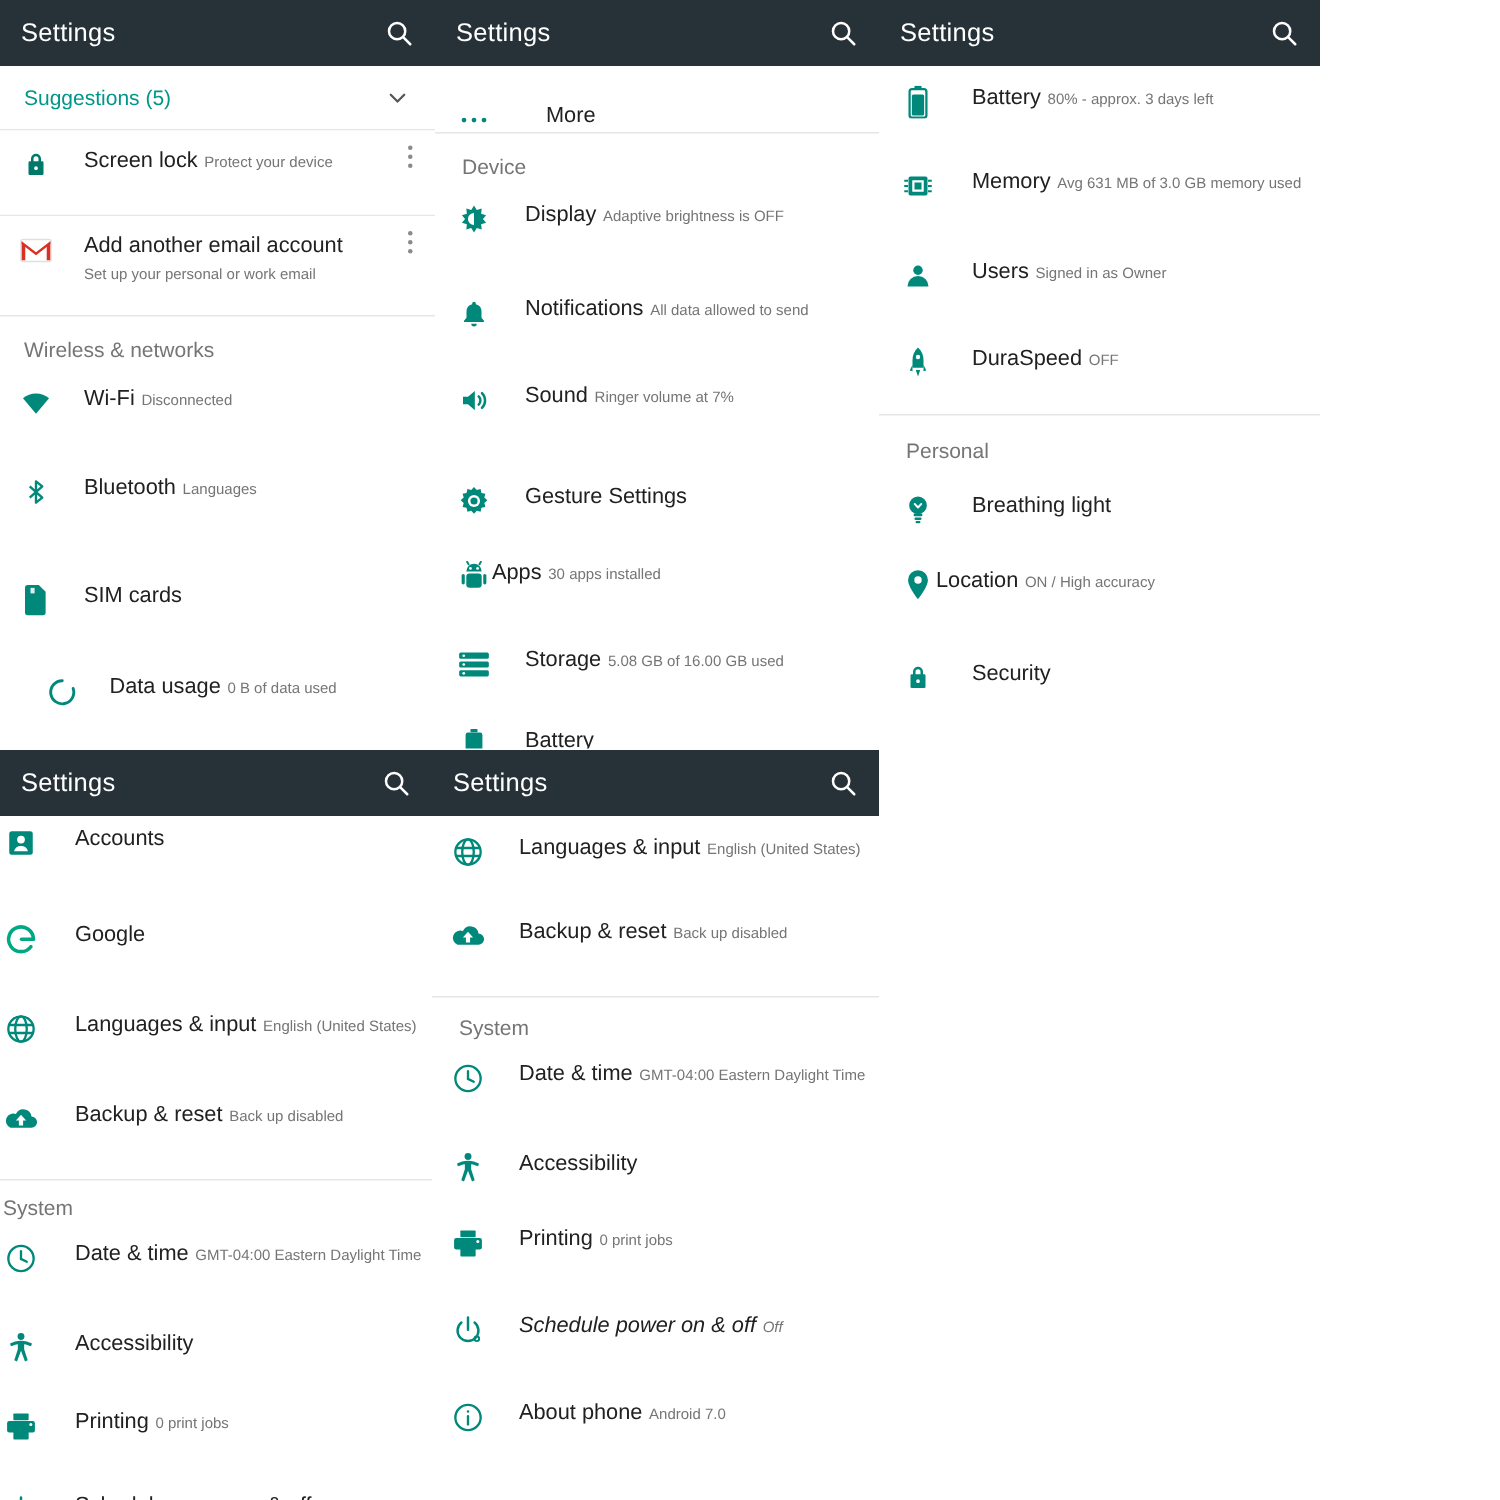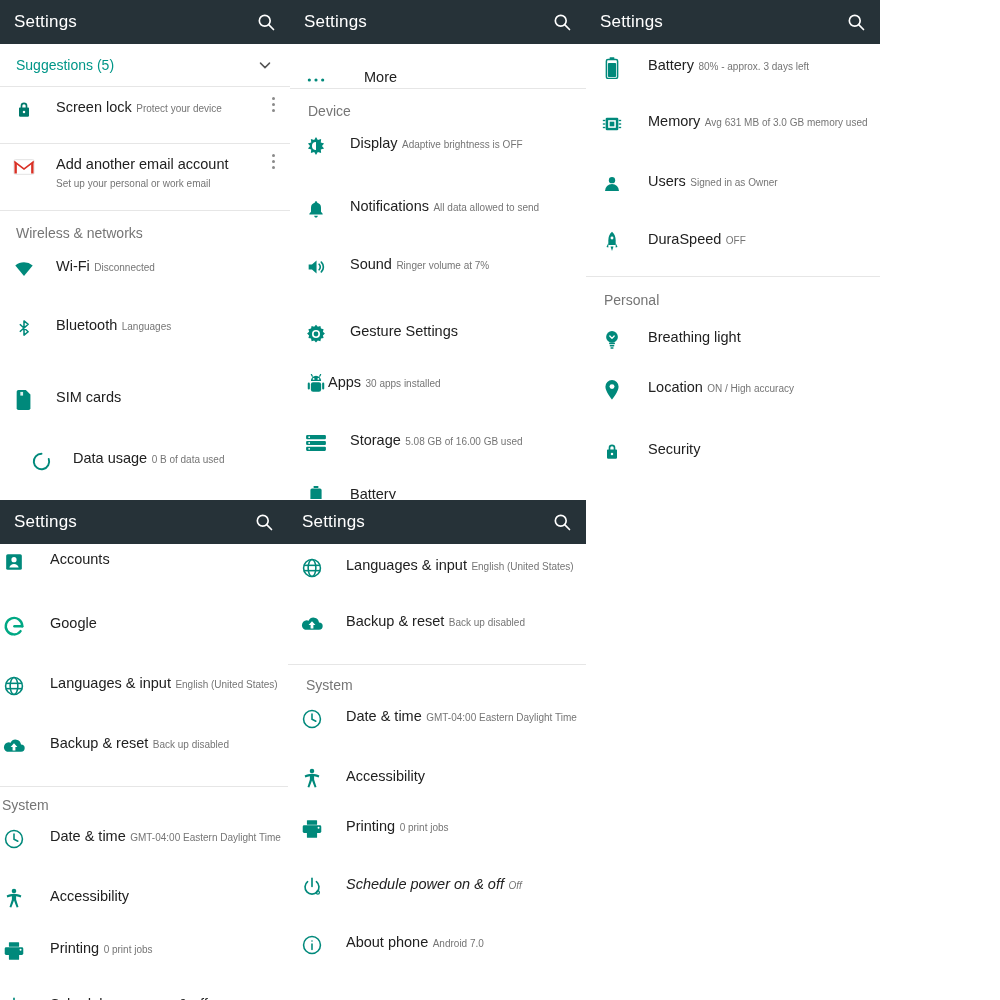--- a/index.html
+++ b/index.html
@@ -401,21 +401,21 @@
       </span>
     </div>
 
     <div class="row" style="height:58px;padding:8px 0 0 0;">
       <span class="ic" style="margin-left:14px;">
         <svg width="18" height="22" viewBox="0 0 18 24" fill="#00897B">
           <path d="M9 1.2a7.2 7.2 0 0 1 7.2 7.2c0 5.2-7.2 14-7.2 14S1.8 13.6 1.8 8.4A7.2 7.2 0 0 1 9 1.2z"></path>
           <circle cx="9" cy="8.3" r="2.7" fill="#ffffff"></circle>
         </svg>
       </span>
-      <span class="txt" style="margin-left:24px;">
+      <span class="txt" style="">
         <span class="title">Location</span>
         <span class="sub">ON / High accuracy</span>
       </span>
     </div>
 
     <div class="row" style="height:56px;padding:12px 0 0 0;">
       <span class="ic" style="margin-left:14px;">
         <svg width="20" height="20" viewBox="0 0 24 24" fill="#00897B">
           <path d="M17 9h-1V7a4 4 0 0 0-8 0v2H7a1 1 0 0 0-1 1v9a1 1 0 0 0 1 1h10a1 1 0 0 0 1-1v-9a1 1 0 0 0-1-1zm-7-2a2 2 0 0 1 4 0v2h-4V7zm2 9a1.5 1.5 0 1 1 0-3 1.5 1.5 0 0 1 0 3z"></path>
         </svg>

